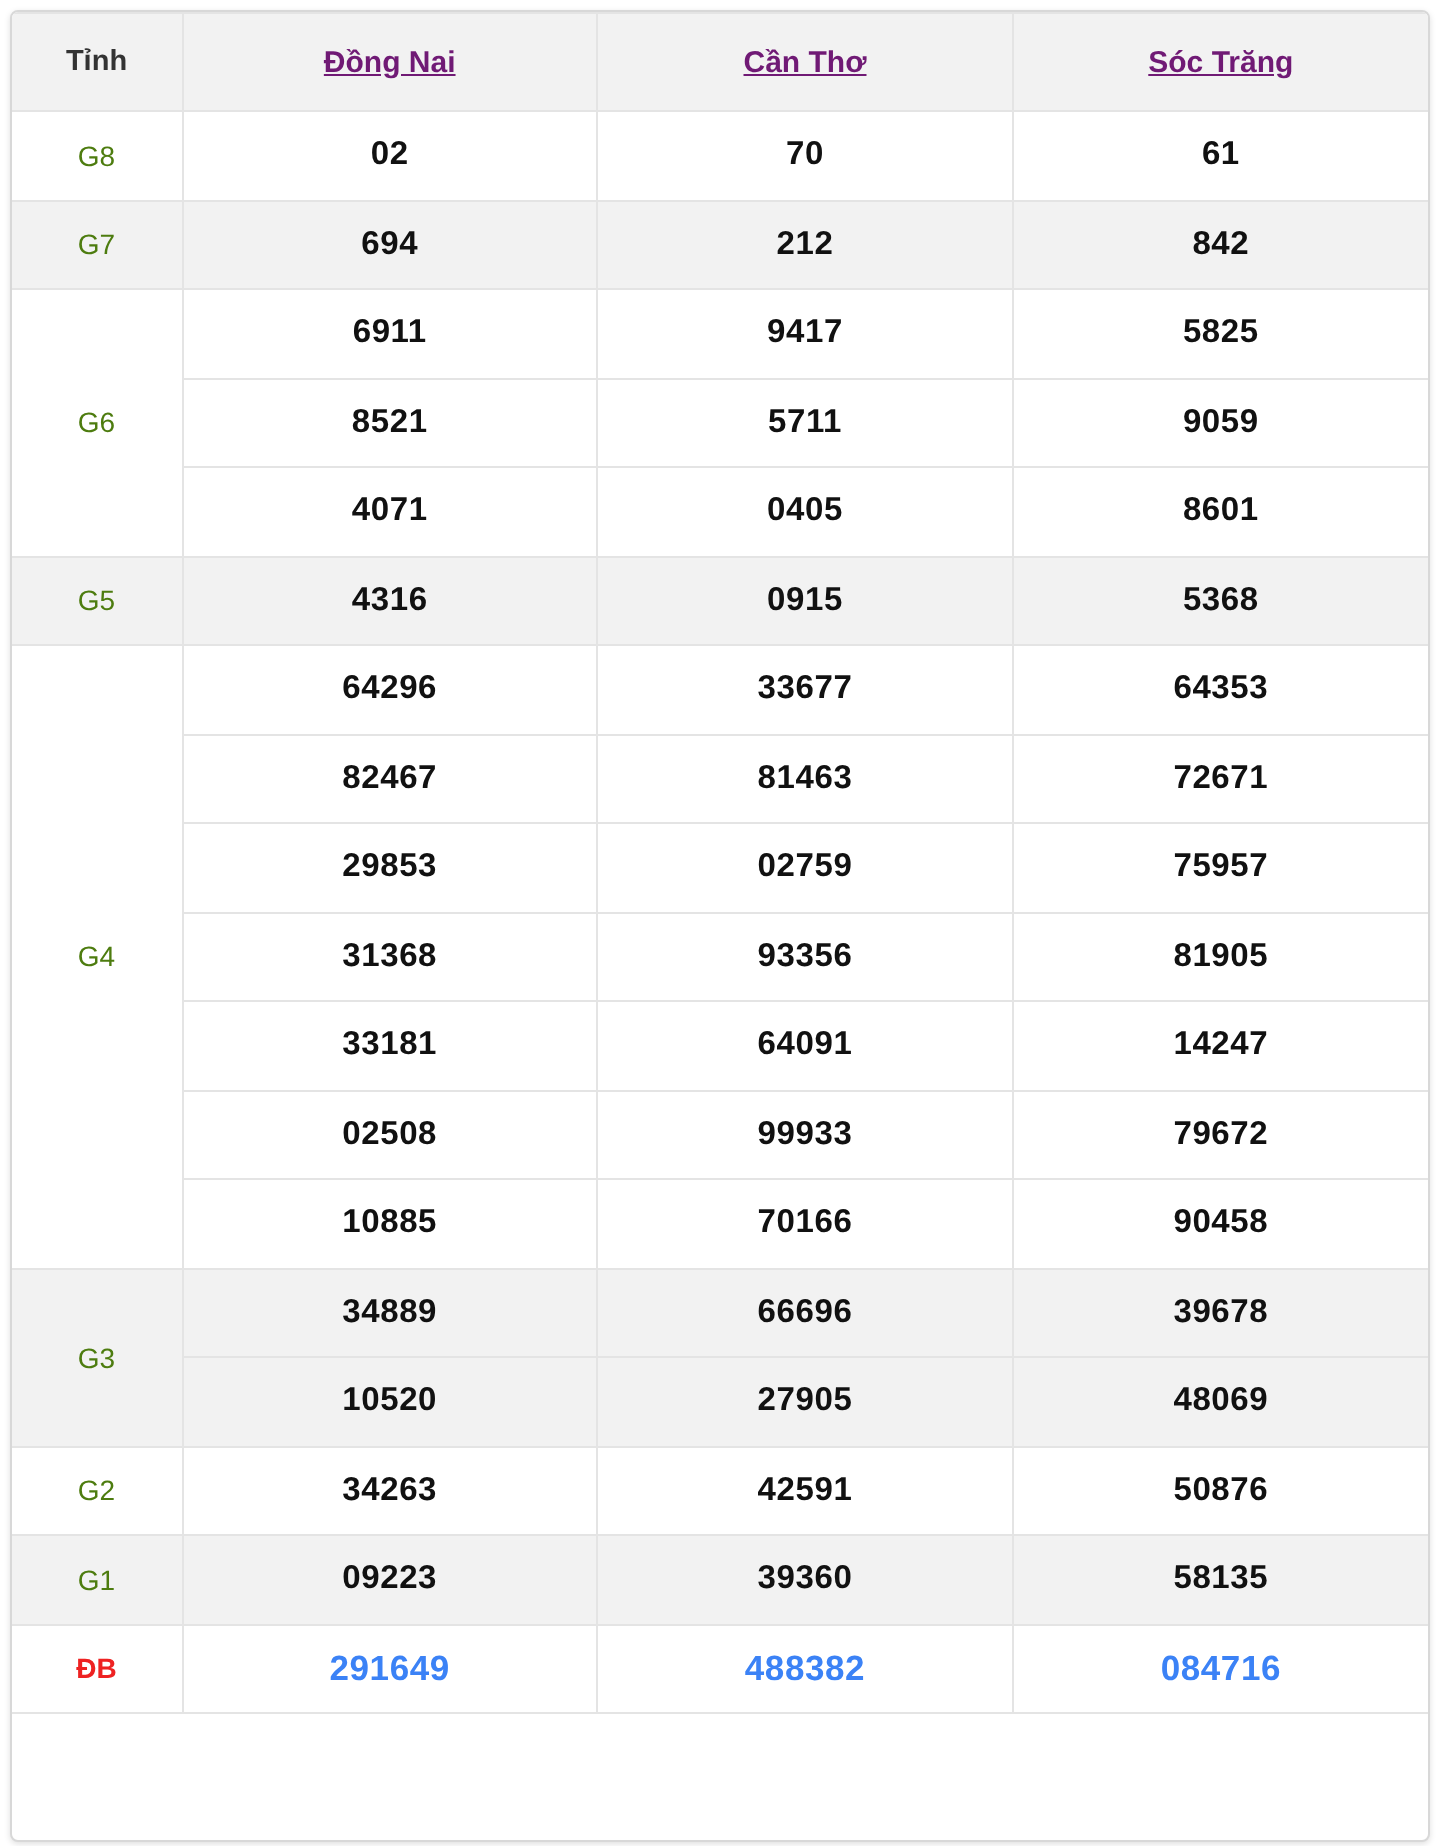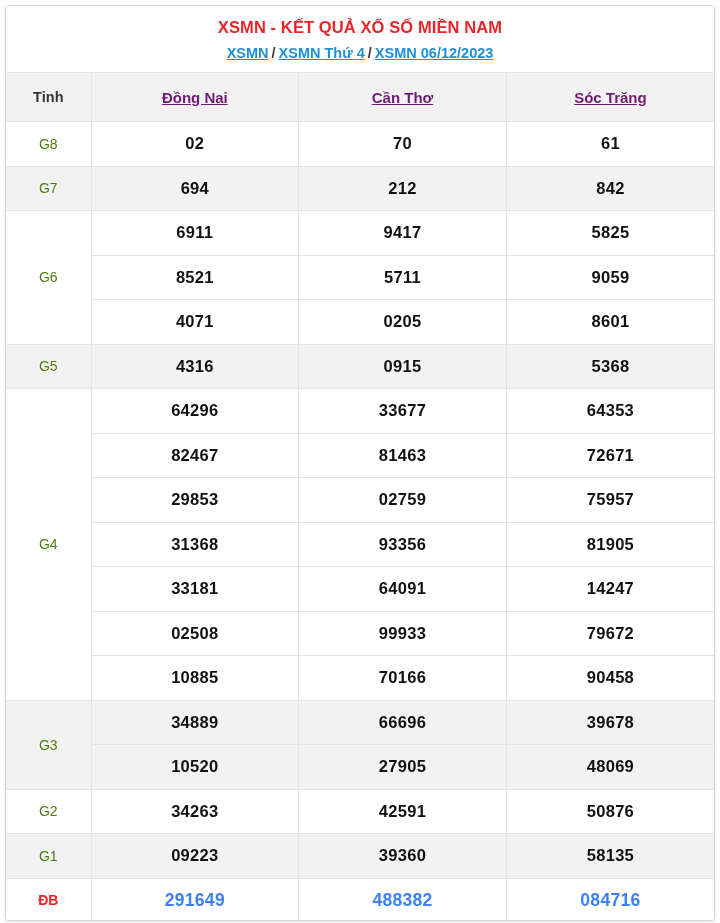--- a/index.html
+++ b/index.html
@@ -142,26 +142,20 @@
   
   tr.inner > td { border-top: 1px solid #ededed; }
   tr.groupstart > td { border-top: 1px solid #dcdcdc; }
 </style>
 </head>
 <body>
 
 <div class="page">
   <div class="card">
 
-    <div class="head">
-      <div class="head-title">XSMN - KẾT QUẢ XỔ SỐ MIỀN NAM</div>
-      <div class="breadcrumb">
-        <a href="#">XSMN</a><span class="sep">/</span><a href="#">XSMN Thứ 4</a><span class="sep">/</span><a href="#">XSMN 06/12/2023</a>
-      </div>
-    </div>
 
     <table class="result">
       <colgroup>
         <col class="c-tinh">
         <col class="c-prov">
         <col class="c-prov">
         <col class="c-prov">
       </colgroup>
       <thead>
         <tr>
@@ -196,21 +190,21 @@
             <td class="num">9417</td>
             <td class="num">5825</td>
           </tr>
           <tr class="r plain inner">
             <td class="num">8521</td>
             <td class="num">5711</td>
             <td class="num">9059</td>
           </tr>
           <tr class="r plain inner">
             <td class="num">4071</td>
-            <td class="num">0205</td>
+            <td class="num">0405</td>
             <td class="num">8601</td>
           </tr>
           <tr class="r shade groupstart">
             <td class="glabel" rowspan="1">G5</td>
             <td class="num">4316</td>
             <td class="num">0915</td>
             <td class="num">5368</td>
           </tr>
           <tr class="r plain groupstart">
             <td class="glabel" rowspan="7">G4</td>

